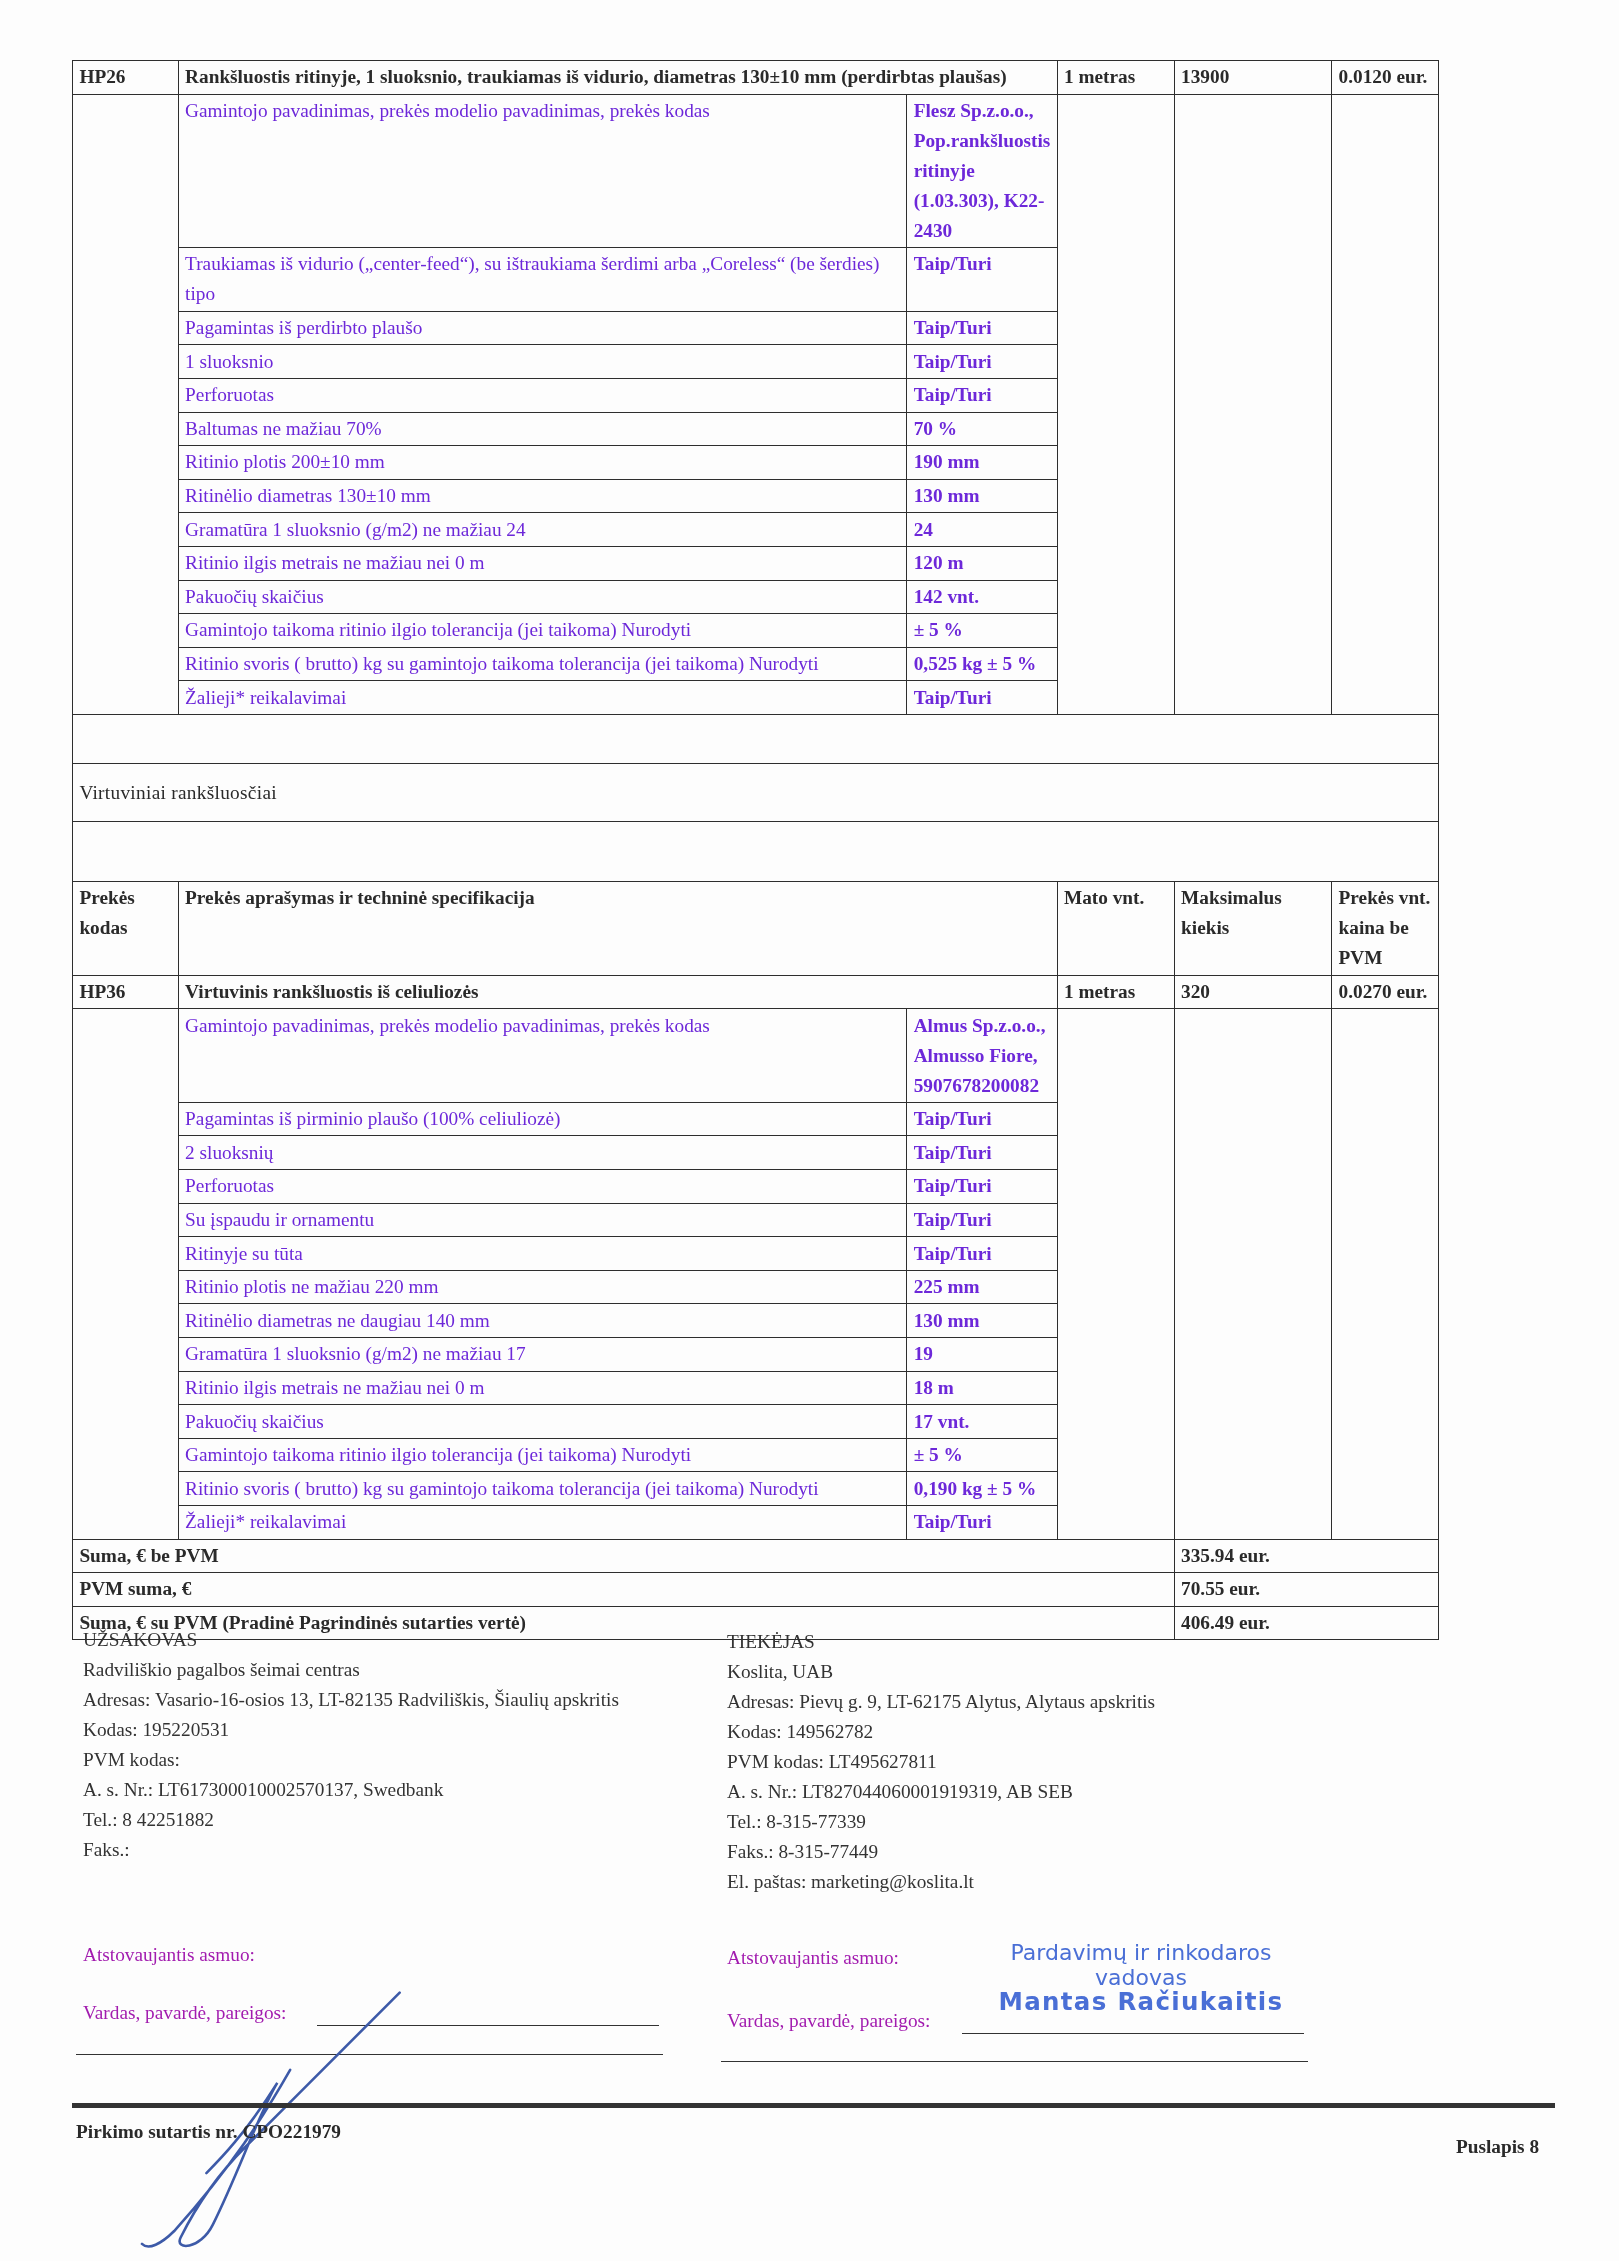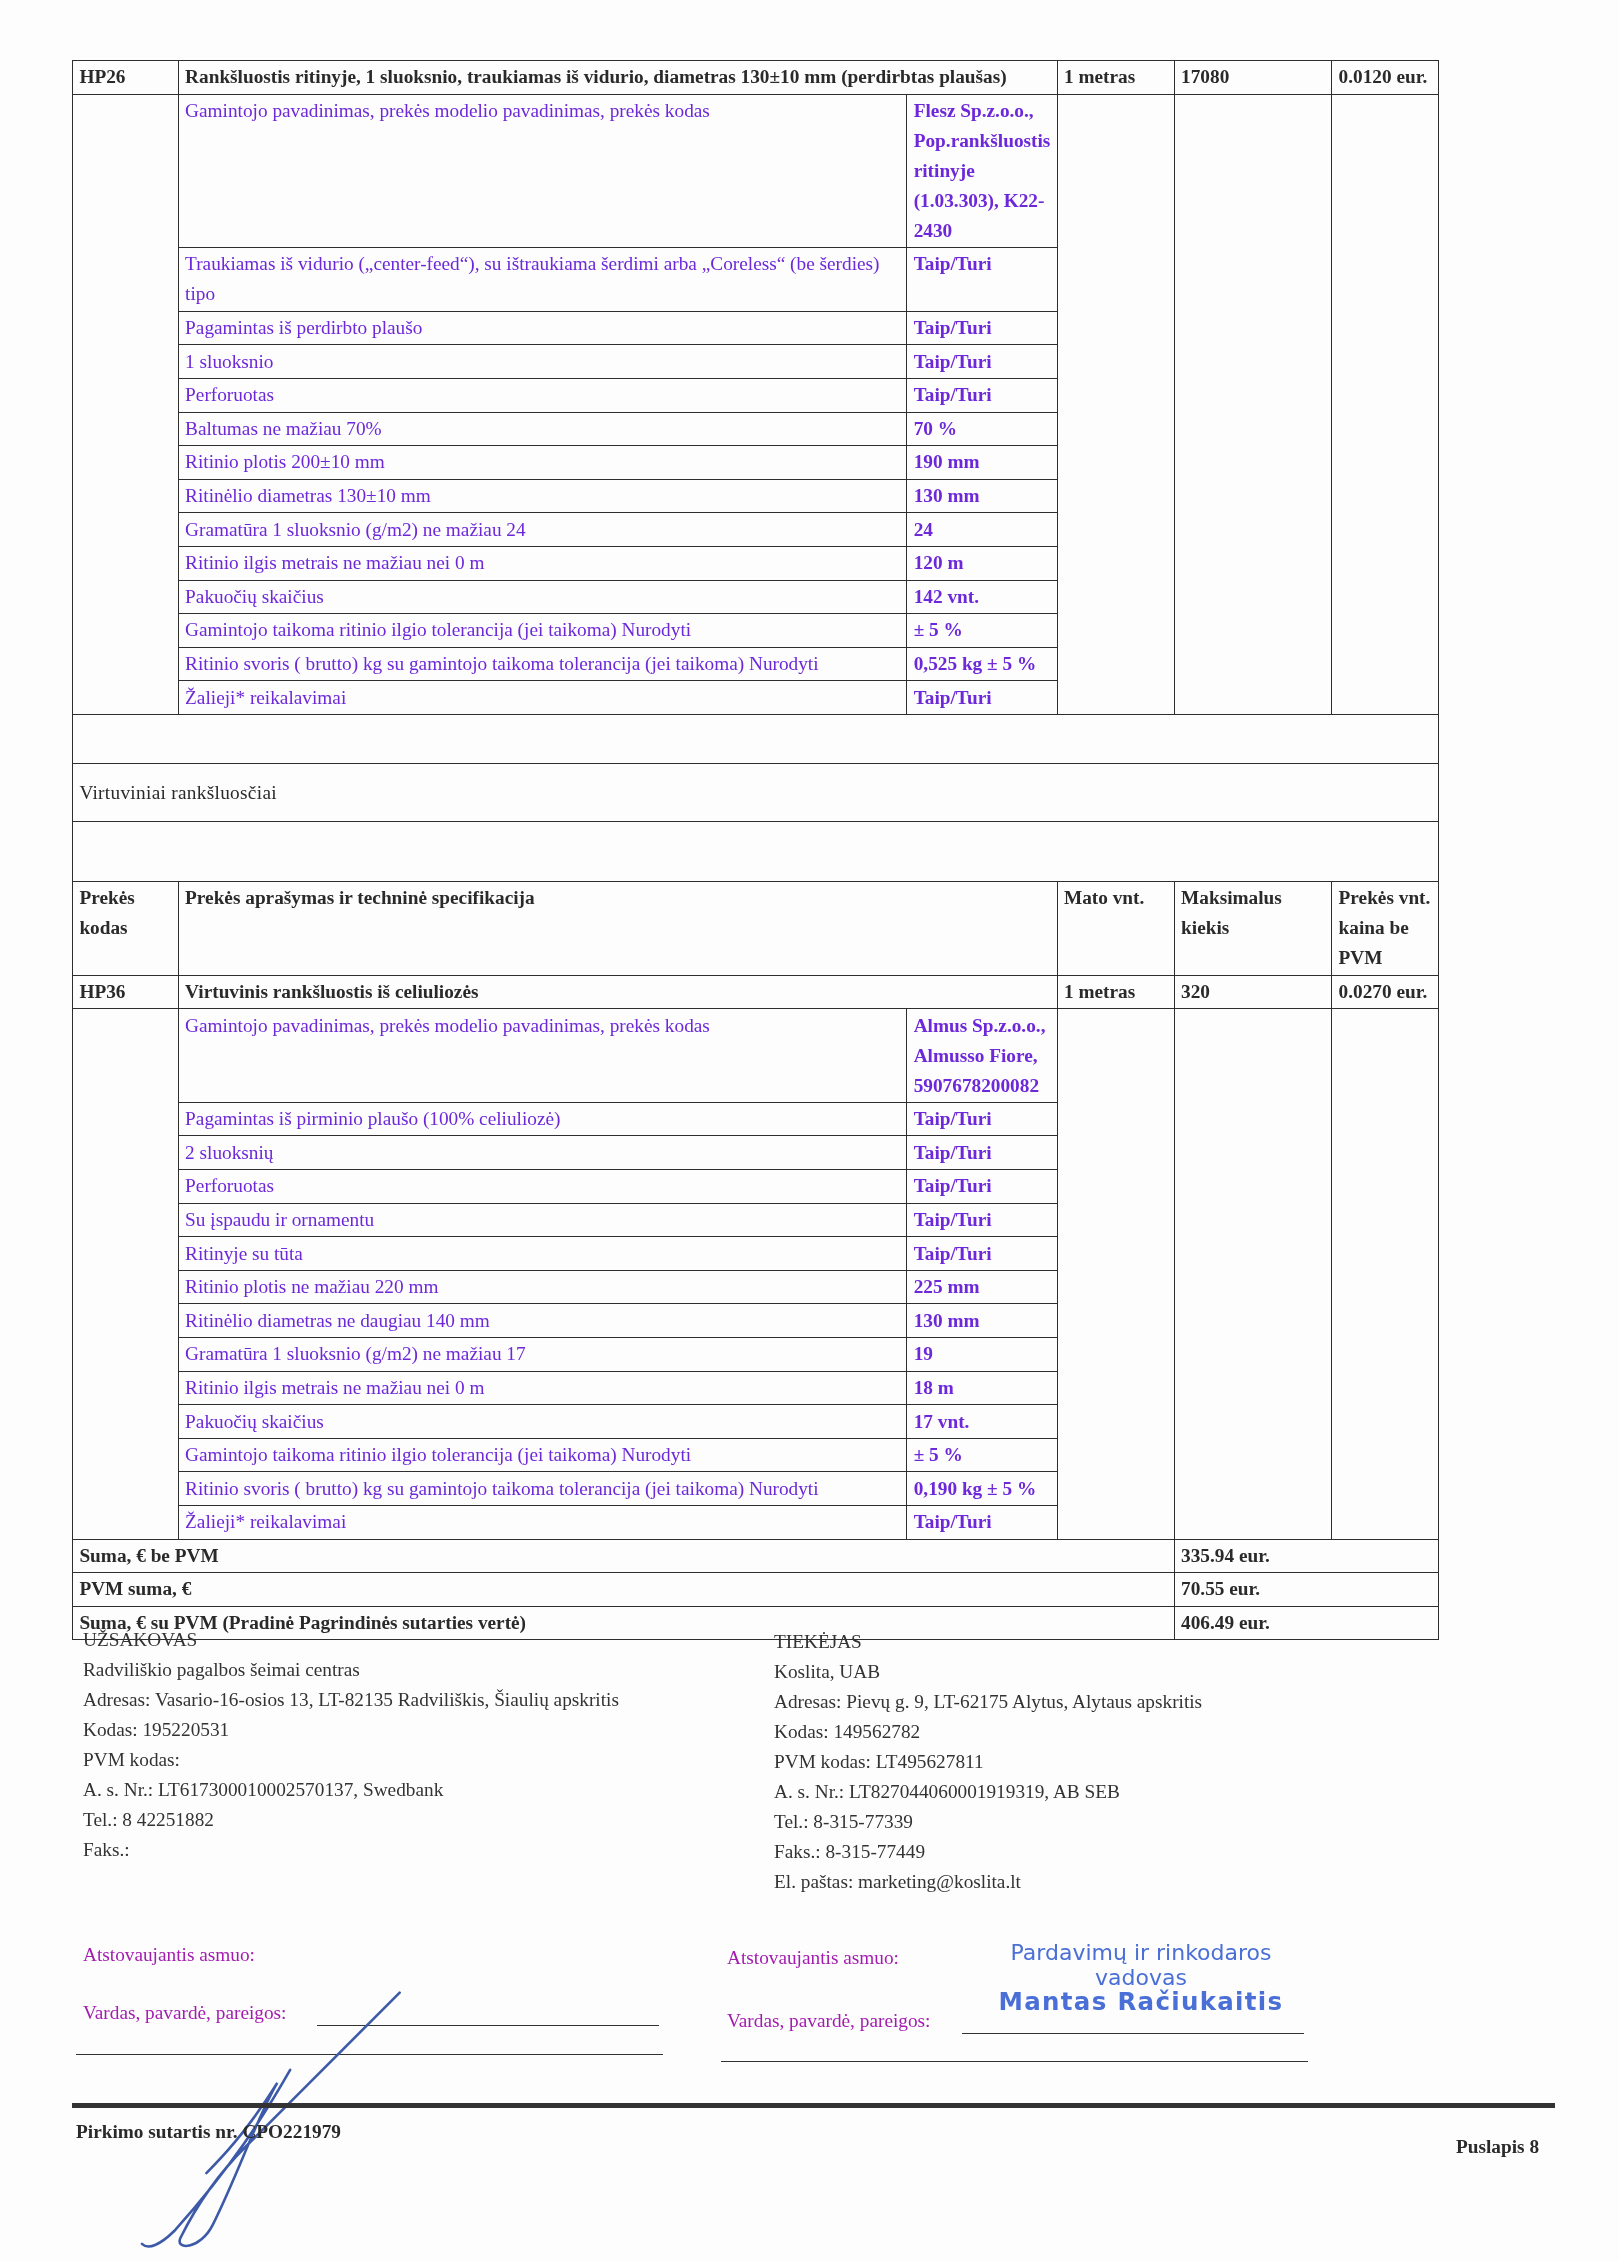--- a/index.html
+++ b/index.html
@@ -39,21 +39,21 @@
       <col class="col-val">
       <col class="col-unit">
       <col class="col-qty">
       <col class="col-price">
   </colgroup>
   <tbody>
       <tr>
     <td class="b">HP26</td>
     <td class="b" colspan="2">Rankšluostis ritinyje, 1 sluoksnio, traukiamas iš vidurio, diametras 130±10 mm (perdirbtas plaušas)</td>
     <td class="b">1 metras</td>
-    <td class="b">17080</td>
+    <td class="b">13900</td>
     <td class="b">0.0120 eur.</td>
   </tr>
   <tr>
     <td rowspan="14"></td>
     <td class="light" style="height:135px">Gamintojo pavadinimas, prekės modelio pavadinimas, prekės kodas</td>
     <td class="spec light">Flesz Sp.z.o.o., Pop.rankšluostis ritinyje (1.03.303), K22-2430</td>
     <td rowspan="14"></td>
     <td rowspan="14"></td>
     <td rowspan="14"></td>
   </tr>
@@ -214,21 +214,21 @@
   <div>UŽSAKOVAS</div>
   <div>Radviliškio pagalbos šeimai centras</div>
   <div>Adresas: Vasario-16-osios 13, LT-82135 Radviliškis, Šiaulių apskritis</div>
   <div>Kodas: 195220531</div>
   <div>PVM kodas:</div>
   <div>A. s. Nr.: LT617300010002570137, Swedbank</div>
   <div>Tel.: 8 42251882</div>
   <div>Faks.:</div>
 </div>
 
-<div class="party" style="left:727px; top:1627px;margin-left:47px;">
+<div class="party" style="left:727px; top:1627px;">
   <div>TIEKĖJAS</div>
   <div>Koslita, UAB</div>
   <div>Adresas: Pievų g. 9, LT-62175 Alytus, Alytaus apskritis</div>
   <div>Kodas: 149562782</div>
   <div>PVM kodas: LT495627811</div>
   <div>A. s. Nr.: LT827044060001919319, AB SEB</div>
   <div>Tel.: 8-315-77339</div>
   <div>Faks.: 8-315-77449</div>
   <div>El. paštas: marketing@koslita.lt</div>
 </div>

